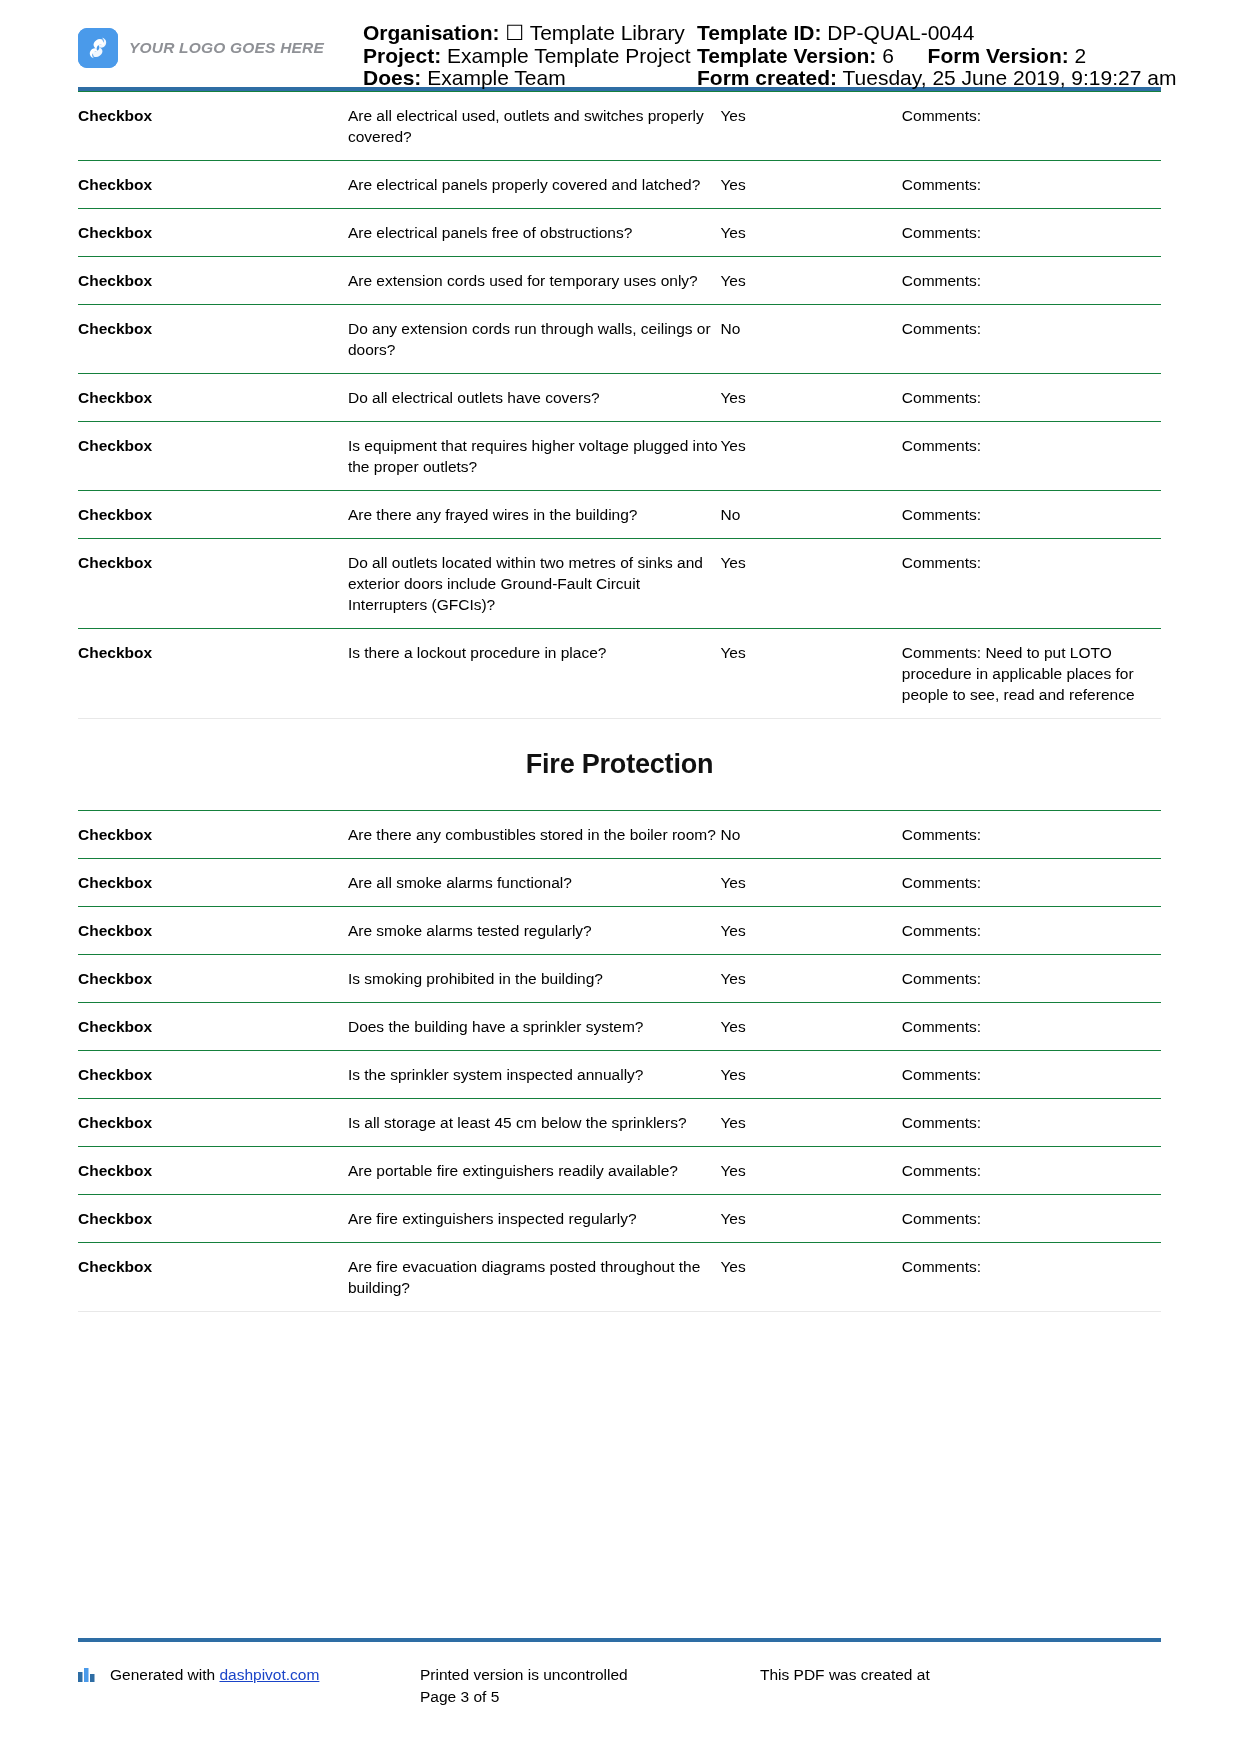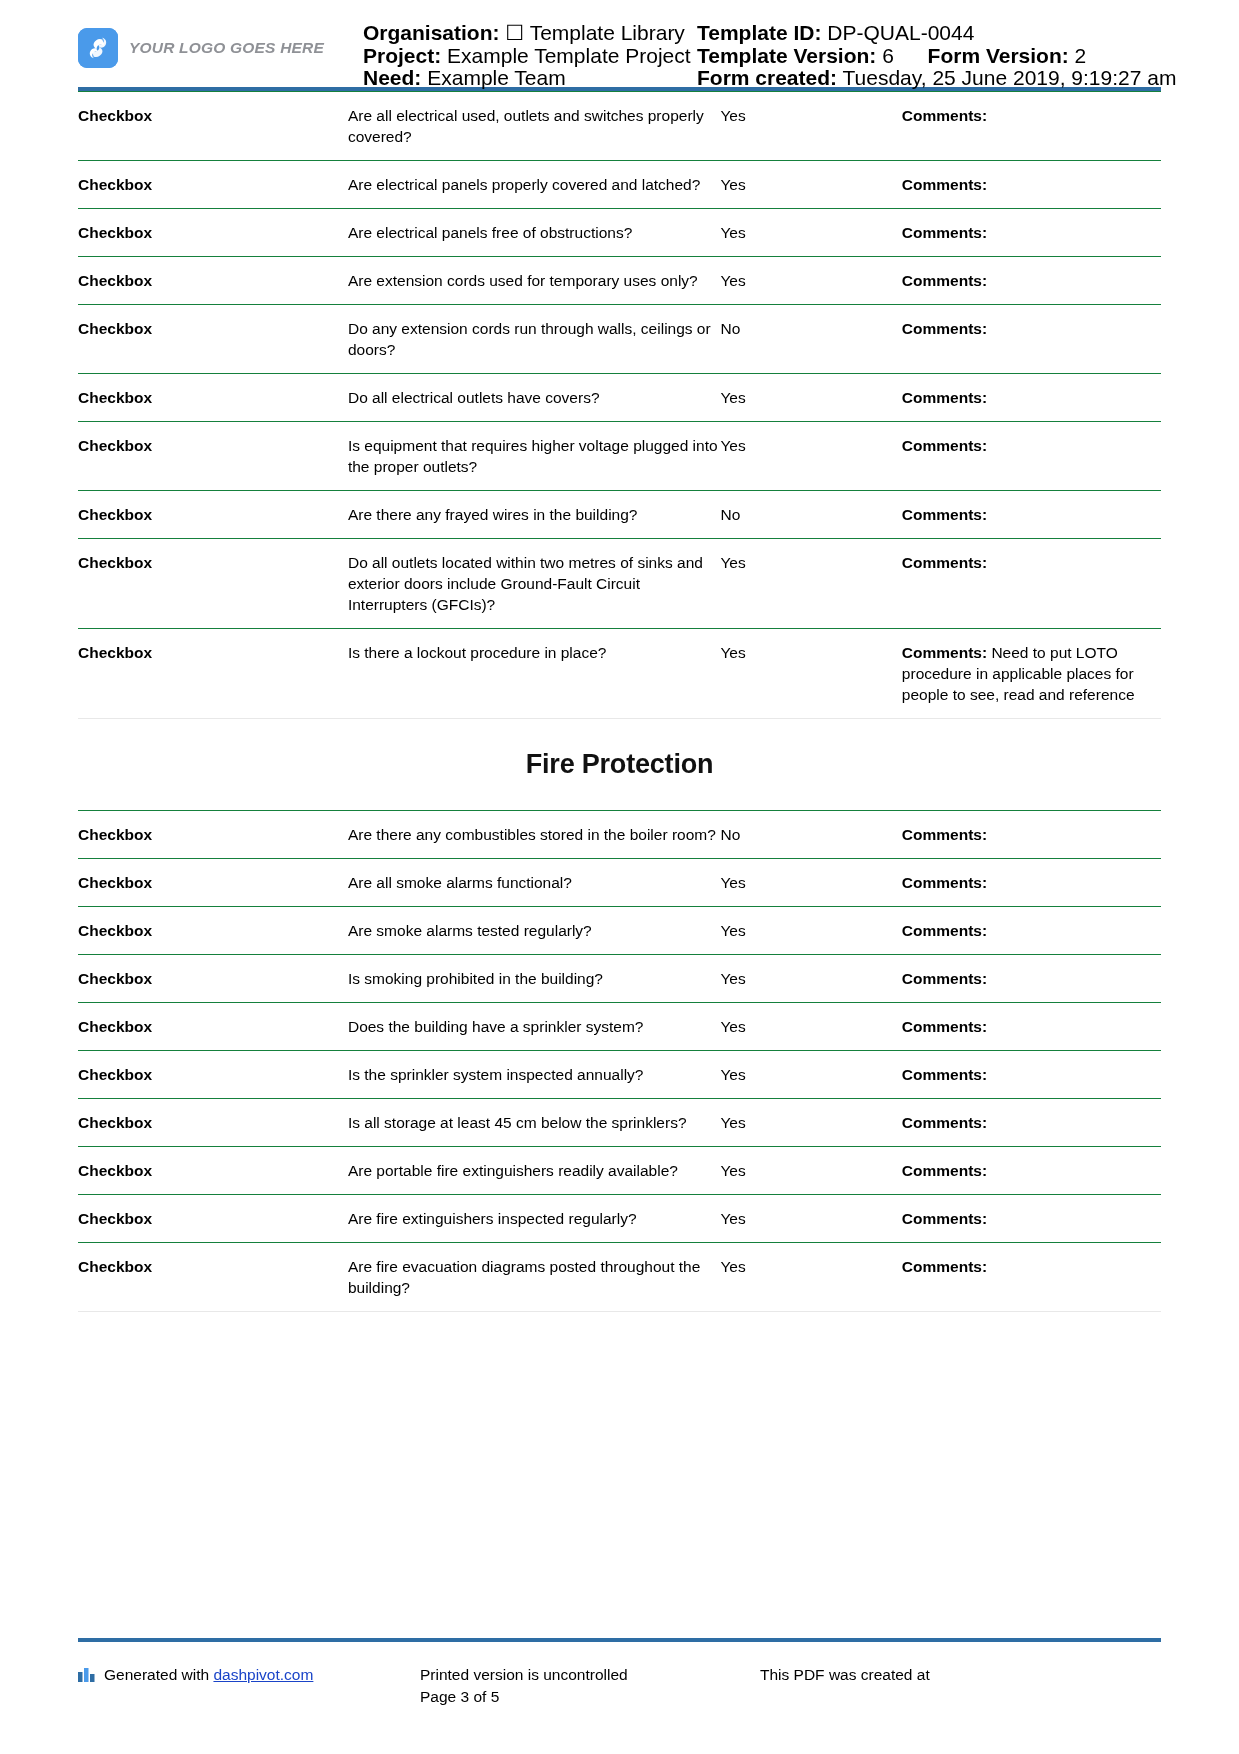--- a/index.html
+++ b/index.html
@@ -100,40 +100,40 @@
   }
   td.c-type {
     width: 250px;
     font-weight: bold;
     padding-left: 14px;
     box-sizing: border-box;
   }
   td.c-question { width: 345px; padding-right: 32px; box-sizing: border-box; }
   td.c-answer  { width: 168px; }
   td.c-comment { width: 240px; }
-  td.c-comment .lbl { font-weight: bold; }
+  td.c-comment .lbl { font-weight: normal; }
 
   
   .footer {
     position: absolute;
     left: 78px;
     right: 78px;
     bottom: 46px;
   }
   .footer-rule {
     height: 4px;
     background: #2e6da4;
     margin-bottom: 22px;
   }
   .footer-cols {
     display: flex;
     font-size: 15.5px;
     line-height: 22px;
   }
-  .f-col1 { flex: 0 0 342px; display: flex; align-items: flex-start; }
+  .f-col1 { flex: 0 0 342px; display: flex; align-items: flex-start; gap: 6px; }
   .f-col2 { flex: 0 0 340px; }
   .f-col3 { flex: 1 1 auto; }
   .bars {
     display: inline-block;
     margin-right: 8px;
     position: relative;
     top: 2px;
   }
   .f-link {
     color: #1a44c8;
@@ -169,21 +169,21 @@
     <div class="meta-col left">
       <div class="meta-line">
         <span class="lbl">Organisation:</span>
         <span>☐ Template Library</span>
       </div>
       <div class="meta-line">
         <span class="lbl">Project:</span>
         <span>Example Template Project</span>
       </div>
       <div class="meta-line">
-        <span class="lbl">Need:</span>
+        <span class="lbl">Does:</span>
         <span>Example Team</span>
       </div>
     </div>
 
     <div class="meta-col right">
       <div class="meta-line">
         <span class="lbl">Template ID:</span>
         <span>DP-QUAL-0044</span>
       </div>
       <div class="meta-line">

